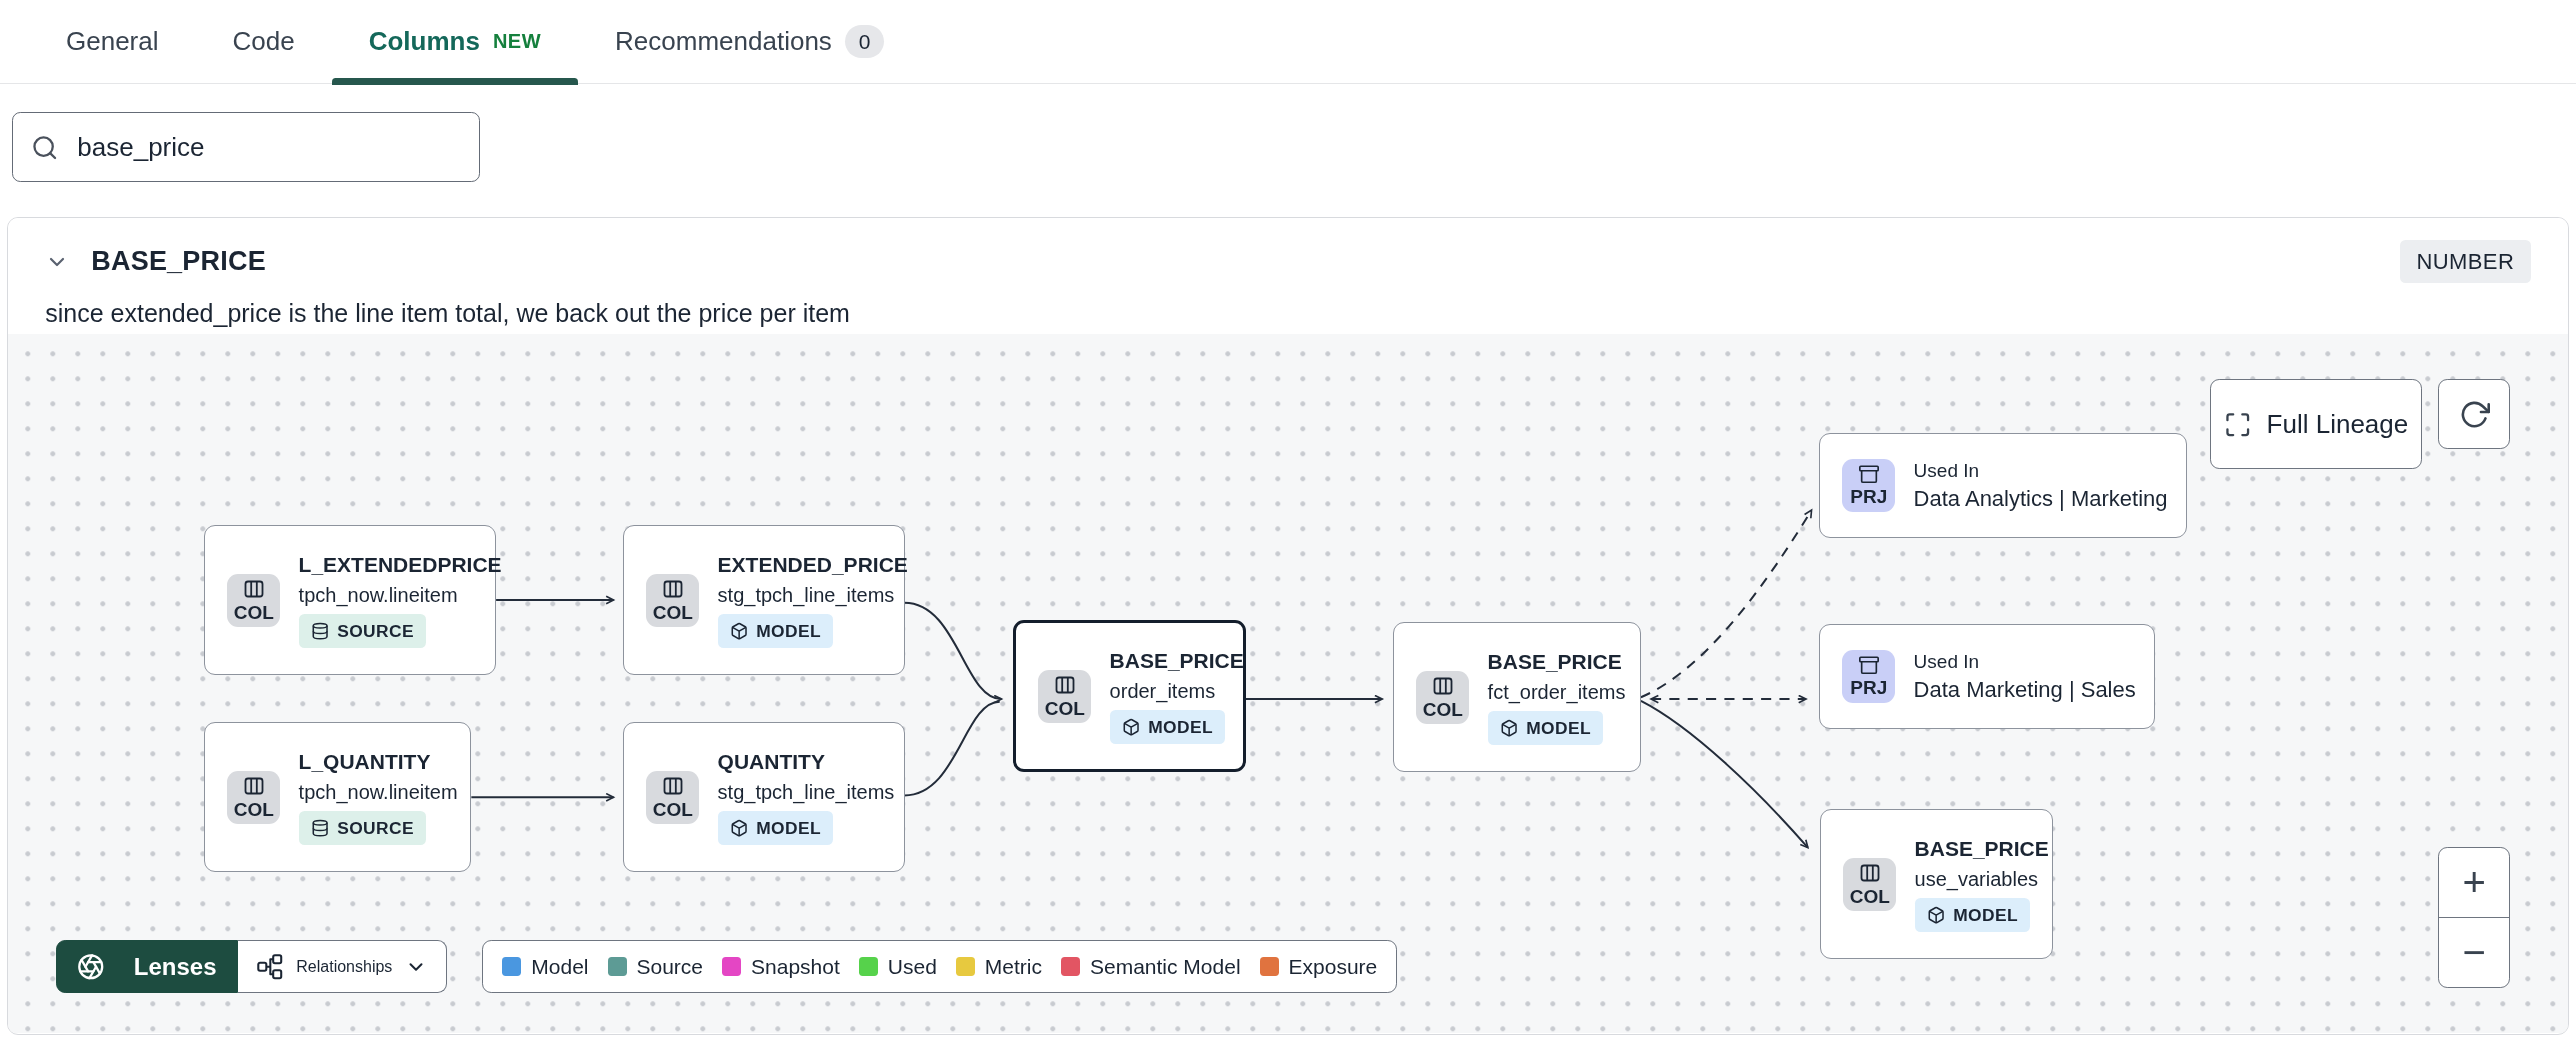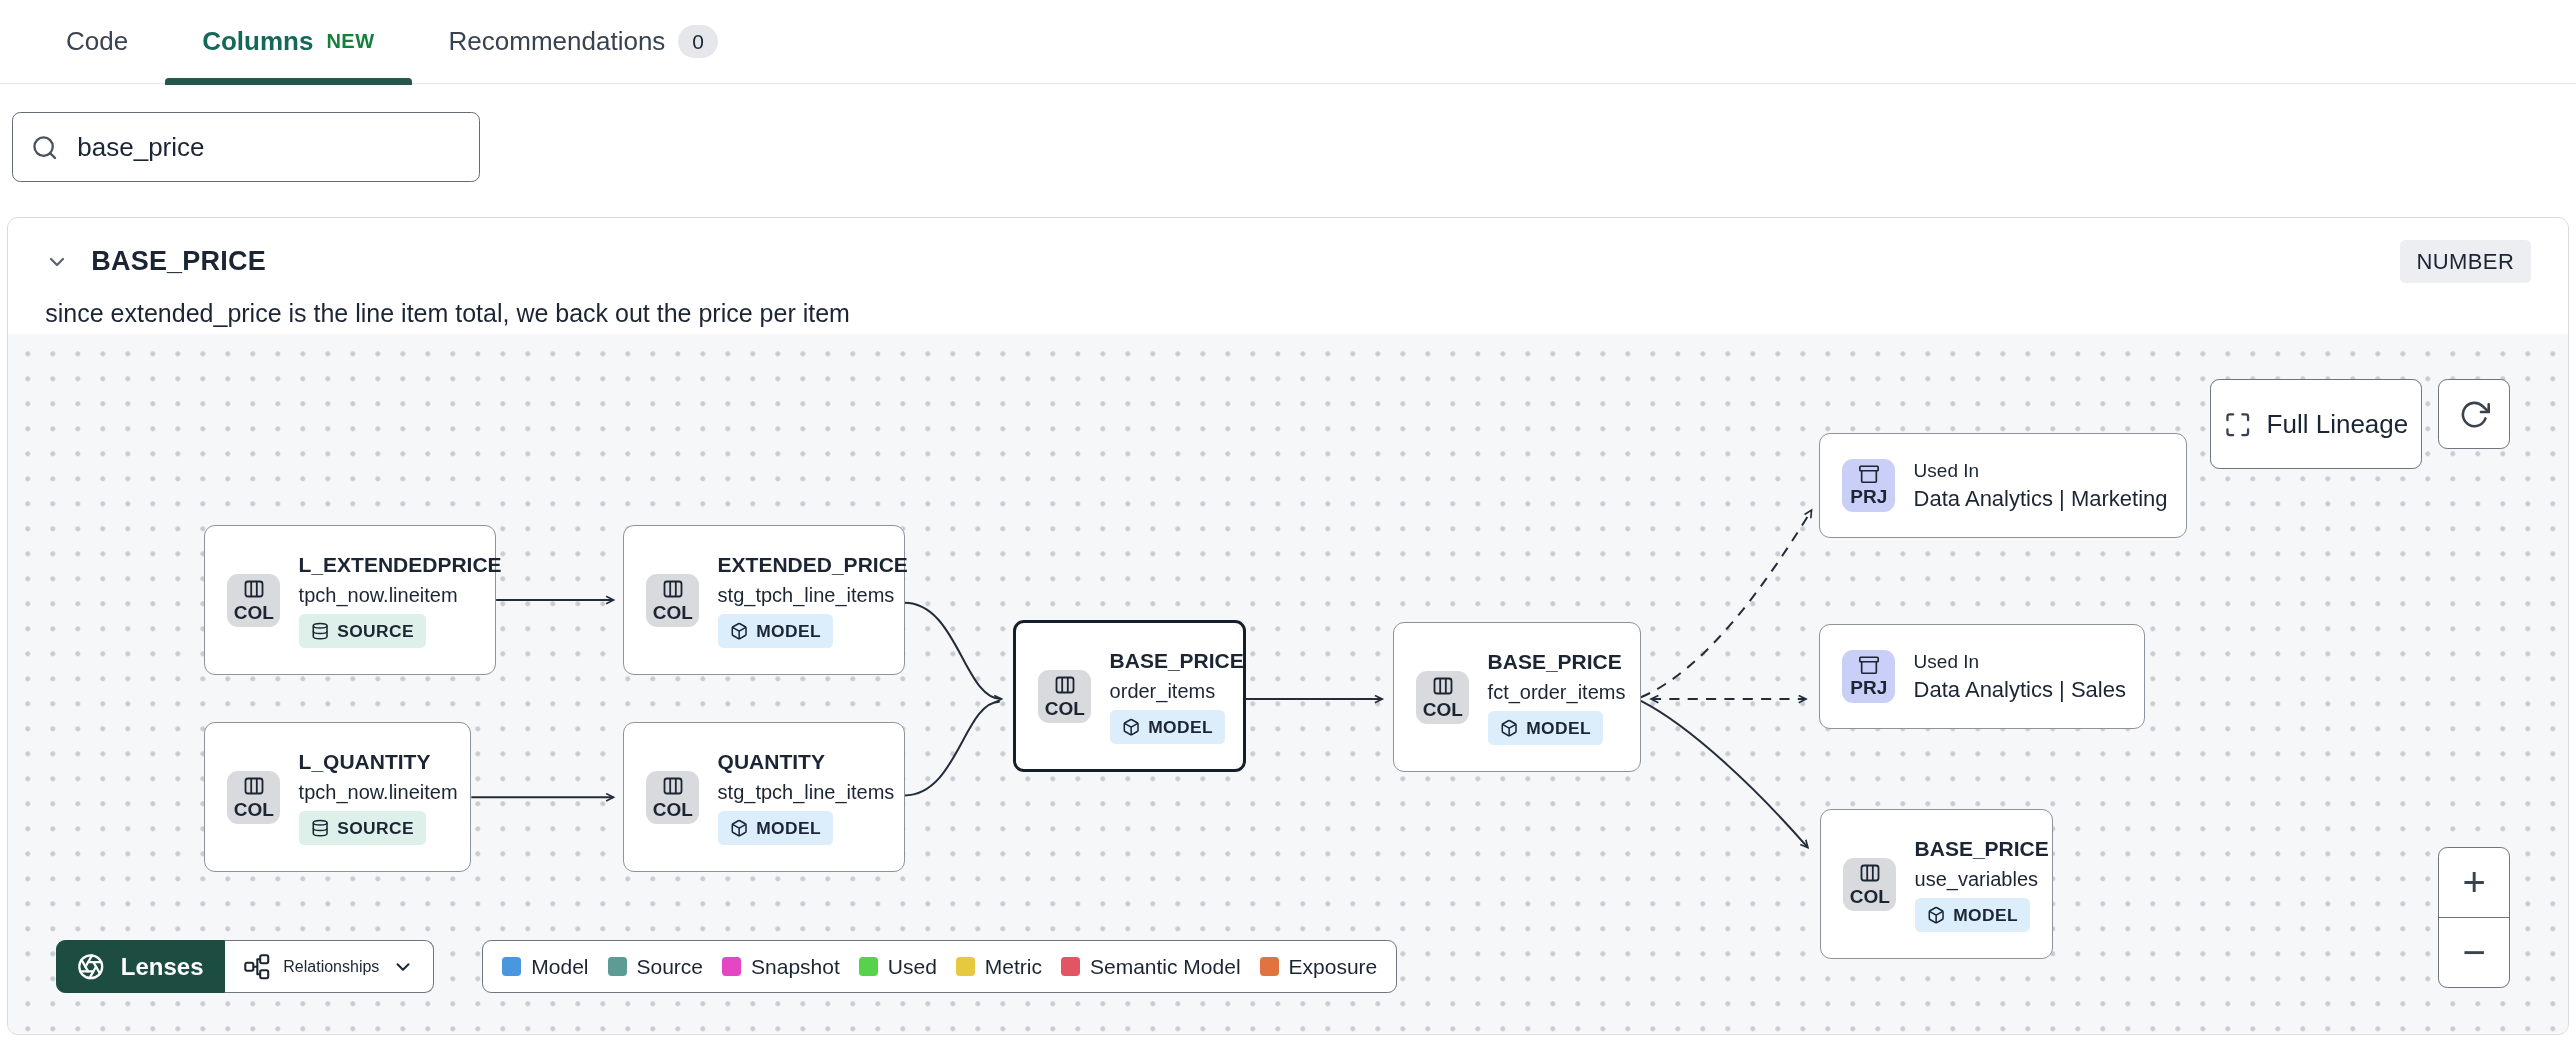--- a/index.html
+++ b/index.html
@@ -63,31 +63,34 @@
 
   
   .ctrl { position:absolute; background:#fff; border:1.8px solid #6e7580; border-radius:9.2px; display:flex; align-items:center; justify-content:center; cursor:pointer; }
   #full-lineage { left:2202px; top:45px; width:212px; height:90px; gap:14.7px; font-size:26px; font-weight:500; }
   #refresh { left:2430px; top:45px; width:72px; height:70px; }
   #zoomctrl { left:2430px; top:513px; width:72px; height:141px; flex-direction:column; padding:0; justify-content:stretch; align-items:stretch; }
   .zbtn { flex:1; display:flex; align-items:center; justify-content:center; font-size:40px; font-weight:400; color:#39434f; cursor:pointer; }
   .zbtn + .zbtn { border-top:1.8px solid #6e7580; }
 
   #lenses-group { position:absolute; left:48px; top:606px; height:53px; display:flex; }
-  .lenses { background:#1d4c40; color:#fff; display:flex; align-items:center; gap:16px; padding:0 20px; border:1.8px solid #1d4c40; border-radius:9.2px 0 0 9.2px; font-size:24px; font-weight:600; cursor:pointer; }
+  .lenses { background:#1d4c40; color:#fff; display:flex; align-items:center; gap:29px; padding:0 20px; border:1.8px solid #1d4c40; border-radius:9.2px 0 0 9.2px; font-size:24px; font-weight:600; cursor:pointer; }
   .rels { background:#fff; border:1.8px solid #6e7580; border-left:none; border-radius:0 9.2px 9.2px 0; display:flex; align-items:center; gap:13px; padding:0 18.3px; font-size:16px; font-weight:500; cursor:pointer; }
 
   #legend { position:absolute; left:474px; top:606px; height:53px; display:inline-flex; align-items:center; gap:19px; padding:0 19px; background:#fff; border:1.8px solid #6e7580; border-radius:9.2px; }
   .litem { display:flex; align-items:center; gap:10px; font-size:21px; white-space:nowrap; }
   .sw { width:19px; height:19px; border-radius:3.7px; flex:none; }
 </style>
 </head>
 <body>
 
 <div class="tabbar">
+  <div class="tab">
+    <span>General</span>
+  </div>
   <div class="tab">
     <span>Code</span>
   </div>
   <div class="tab active">
     <span>Columns</span>
     <span class="new-badge">NEW</span>
   </div>
   <div class="tab">
     <span>Recommendations</span>
     <span class="count-badge">0</span>
@@ -291,21 +294,21 @@
     <div class="node" id="n-sls">
       <div class="chip prj">
         <svg width="22" height="22" viewBox="0 0 24 24" fill="none" stroke="#1b2533" stroke-width="1.8" stroke-linejoin="round">
           <rect x="2" y="3.5" width="20" height="5" rx="1"></rect>
             <path d="M4 8.5 v11 a1.5 1.5 0 0 0 1.5 1.5 h13 a1.5 1.5 0 0 0 1.5 -1.5 v-11"></path>
         </svg>
         <span class="chip-label">PRJ</span>
       </div>
       <div class="ncol" style="gap:4.6px;">
         <span class="usedin-label">Used In</span>
-        <span class="usedin-name">Data Analytics | Sales</span>
+        <span class="usedin-name">Data Marketing | Sales</span>
       </div>
     </div>
 
     <div class="node" id="n-usv">
       <div class="chip">
         <svg width="24" height="24" viewBox="0 0 24 24" fill="none" stroke="#1b2533" stroke-width="1.8">
           <rect x="3.5" y="4.5" width="17" height="15" rx="2.5"></rect>
             <line x1="9.2" y1="4.5" x2="9.2" y2="19.5"></line>
             <line x1="14.8" y1="4.5" x2="14.8" y2="19.5"></line>
         </svg>

